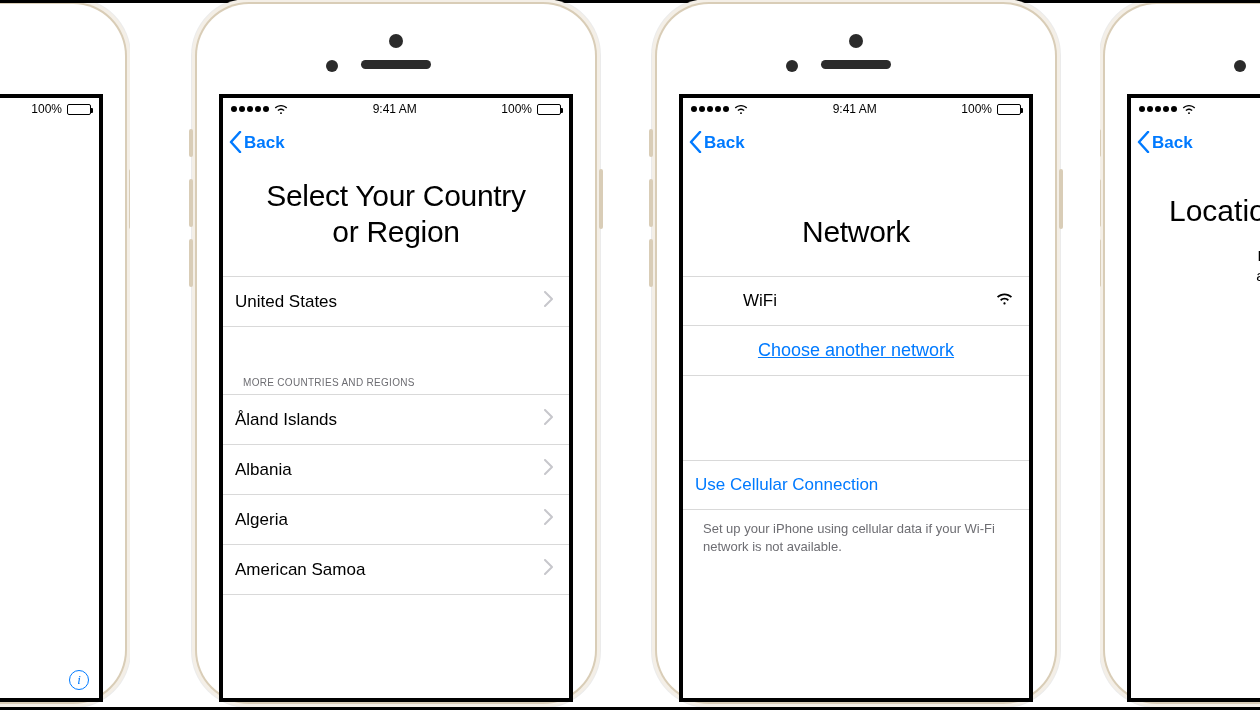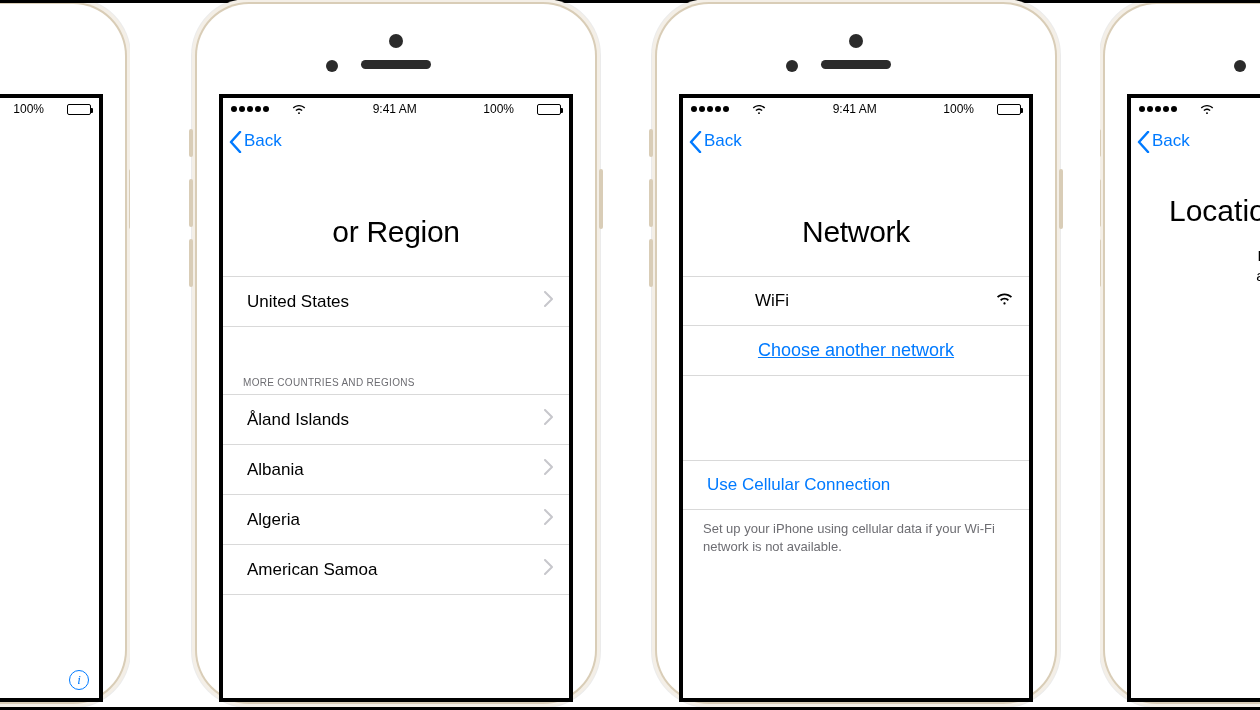--- a/index.html
+++ b/index.html
@@ -83,56 +83,57 @@
   
   .status {
     height: 22px;
     display: flex;
     align-items: center;
     justify-content: space-between;
     padding: 0 8px;
     font-size: 12px;
     font-weight: 500;
   }
-  .status .left, .status .right { display: flex; align-items: center; gap: 23px; }
+  .status .left, .status .right { display: flex; align-items: center; gap: 5px; }
   .dots { display: flex; gap: 2px; }
   .dots span { width: 6px; height: 6px; border-radius: 50%; background: #000; display: inline-block; }
   .wifi-status { display:inline-flex; }
   .wifi-status svg { width: 14px; height: 11px; }
   .batt {
     width: 24px; height: 11px; border: 1px solid #000; border-radius: 2px; position: relative;
   }
   .batt::after {
     content: ""; position: absolute; right: -3px; top: 3px; width: 2px; height: 5px; background:#000; border-radius: 0 1px 1px 0;
   }
   .batt .fill { background:#000; height:100%; width:100%; border-radius:1px; }
   
   .nav {
     height: 44px;
     display:flex; align-items:center;
     padding: 0 6px;
   }
   .back {
-    display:flex; align-items:flex-start;
+    display:flex; align-items:flex-end;
     color:#007aff; font-size:17px; gap:2px;
     cursor:pointer;
+    font-weight:bold;
   }
   .back svg { width:13px; height:22px; }
   .title {
     text-align:center;
     font-size: 30px;
     font-weight: 300;
     letter-spacing: -0.3px;
     padding: 14px 20px 26px;
     line-height: 1.2;
   }
   .link-blue { color:#007aff; }
   .row {
     border-top: 1px solid #d9d9d9;
-    padding: 14px 16px 14px 24px;
+    padding: 14px 16px 14px 12px;
     display:flex; align-items:center; justify-content:space-between;
     font-size:17px;
     font-weight:500;
     cursor:pointer;
     background:#fff;
   }
   .row:last-child, .row.last { border-bottom: 1px solid #d9d9d9; }
   .row-center {
     border-top: 1px solid #d9d9d9;
     padding: 14px 16px;
@@ -266,21 +267,21 @@
             </div>
             <div class="nav">
               <div class="back">
                 <svg viewBox="0 0 13 22">
                       <path d="M11 1L2 11l9 10" stroke="#007aff" stroke-width="2.5" fill="none" stroke-linecap="round" stroke-linejoin="round"></path>
                     </svg>
                 <span>Back</span>
               </div>
             </div>
             <div class="title">
-              <br><span>or Region</span>
+              <span>Select Your Country</span><br><span>or Region</span>
             </div>
             <div class="row last">
               <span>United States</span>
               <span class="chev"><svg viewBox="0 0 9 16">
                       <path d="M1 1l7 7-7 7" stroke="#c7c7cc" stroke-width="2" fill="none" stroke-linecap="round" stroke-linejoin="round"></path>
                     </svg></span>
             </div>
             <div class="section-header" style="padding-top:50px;">MORE COUNTRIES AND REGIONS</div>
             <div class="row">
               <span>Åland Islands</span>

